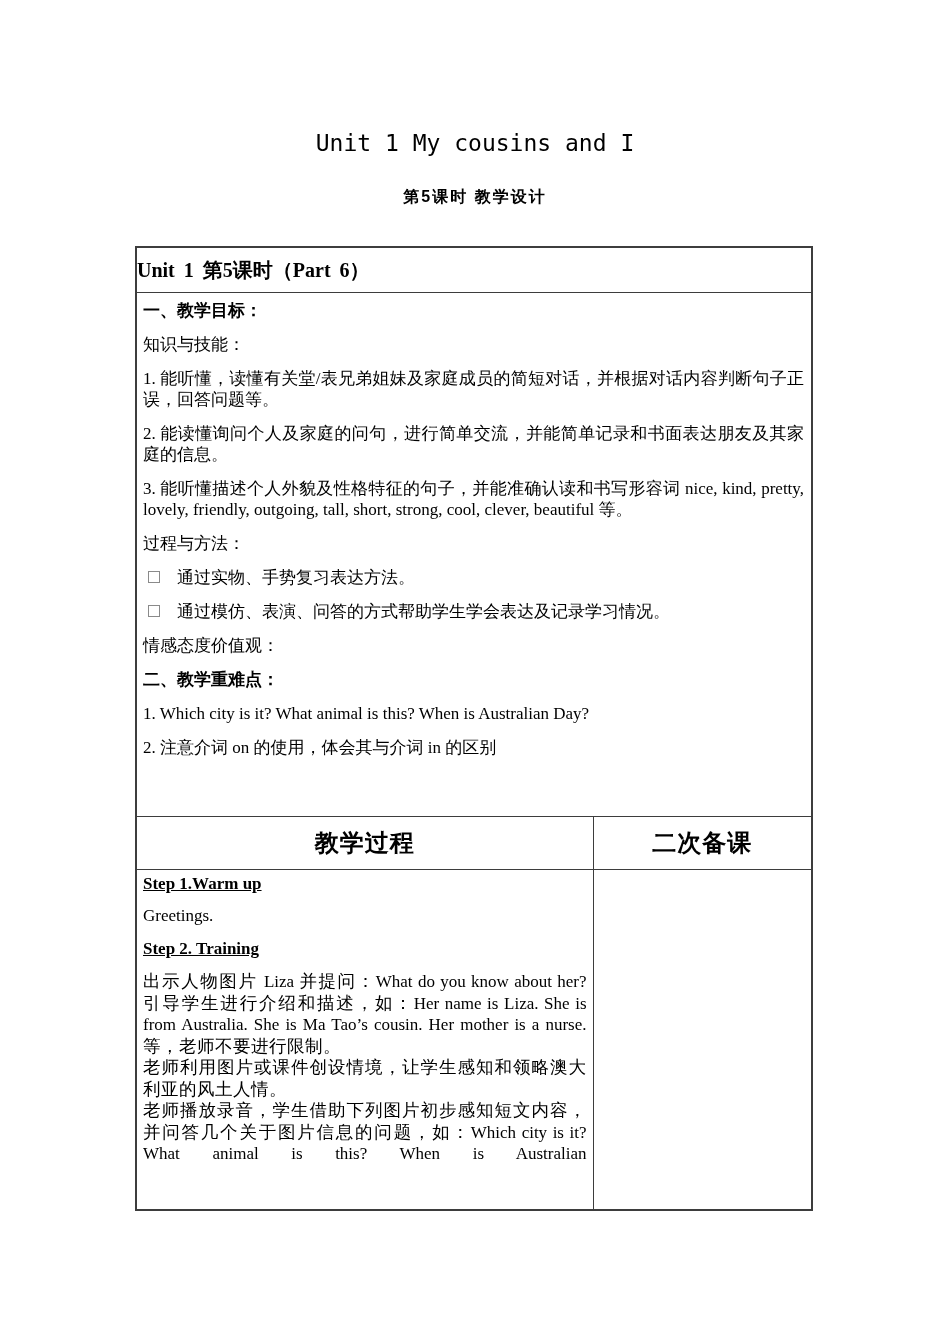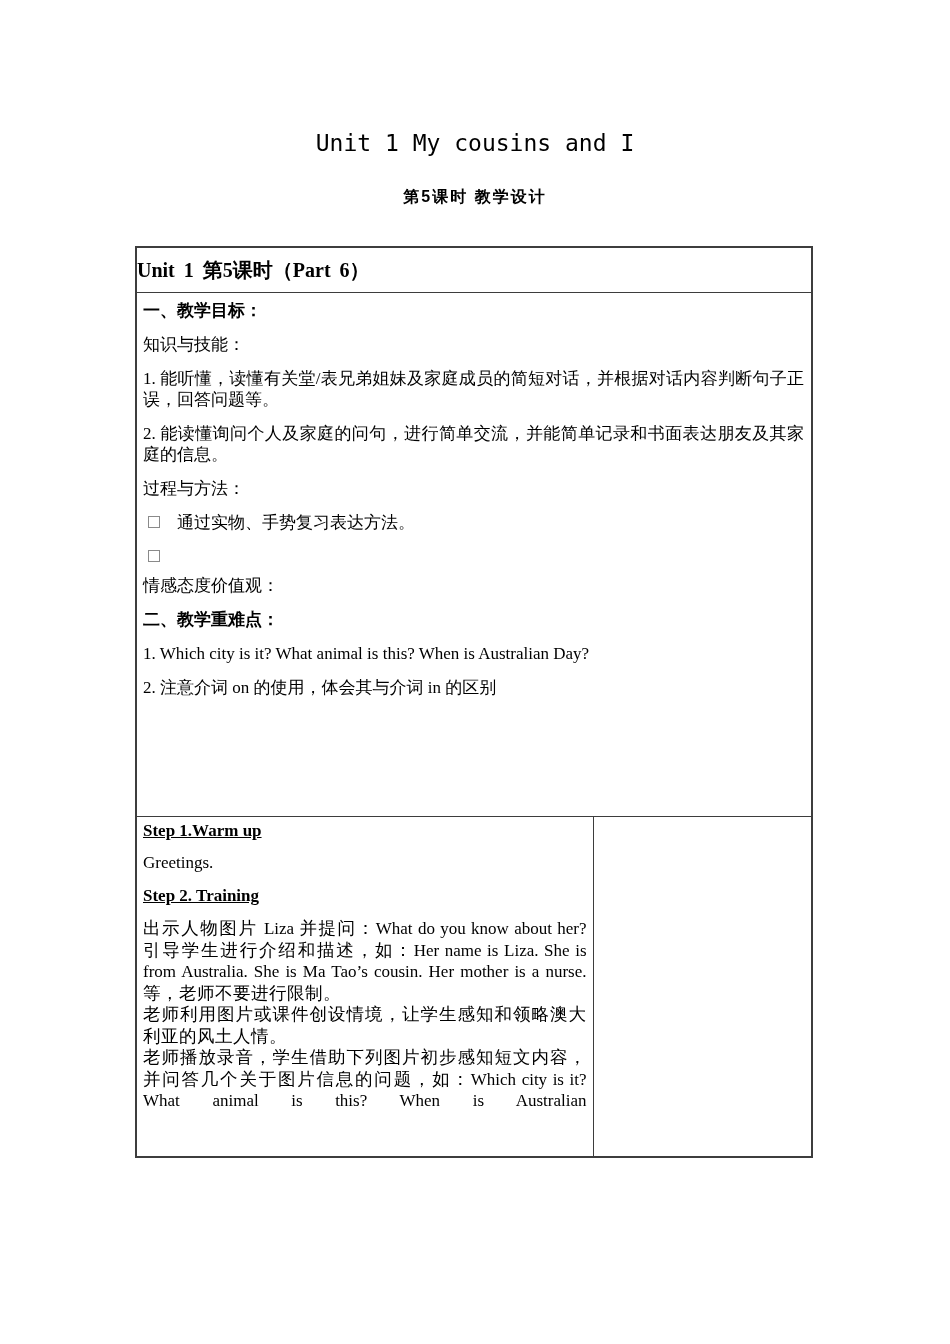--- a/index.html
+++ b/index.html
@@ -91,34 +91,44 @@
 
     <div class="row-title">
       <span>Unit 1 第5课时（Part 6）</span>
     </div>
 
     <div class="row-objectives">
       <p class="bold-heading">一、教学目标：</p>
       <p>知识与技能：</p>
       <p>1.  能听懂，读懂有关堂/表兄弟姐妹及家庭成员的简短对话，并根据对话内容判断句子正误，回答问题等。</p>
       <p>2.  能读懂询问个人及家庭的问句，进行简单交流，并能简单记录和书面表达朋友及其家庭的信息。</p>
+      <p>3.  能听懂描述个人外貌及性格特征的句子，并能准确认读和书写形容词 nice, kind, pretty, lovely, friendly, outgoing, tall, short, strong, cool, clever, beautiful 等。</p>
       <p>过程与方法：</p>
       <p class="check-item">
         <span class="checkbox"></span>
         <span>通过实物、手势复习表达方法。</span>
       </p>
       <p class="check-item">
         <span class="checkbox"></span>
+        <span>通过模仿、表演、问答的方式帮助学生学会表达及记录学习情况。</span>
       </p>
       <p>情感态度价值观：</p>
       <p class="bold-heading">二、教学重难点：</p>
       <p>1. Which city is it? What animal is this? When is Australian Day?</p>
       <p>2. 注意介词 on 的使用，体会其与介词 in 的区别</p>
     </div>
 
+    <div class="row-process-header">
+      <div class="col-left">
+        <span>教学过程</span>
+      </div>
+      <div class="col-right">
+        <span>二次备课</span>
+      </div>
+    </div>
 
     <div class="row-process-body">
       <div class="col-left">
         <div class="process-content">
           <p class="step-heading">Step 1.Warm up</p>
           <p class="plain-line">Greetings.</p>
           <p class="step-heading">Step 2. Training</p>
           <div class="dense">
             <p><span class="cjk">出示人物图片 </span><span class="lat">Liza </span><span class="cjk">并提问：</span><span class="lat">What do you know about her? </span><span class="cjk">引导学生进行介绍和描述，如：</span><span class="lat">Her name is Liza. She is from Australia. She is Ma Tao’s cousin. Her mother is a nurse.</span><span class="cjk">等，老师不要进行限制。</span></p>
             <p><span class="cjk">老师利用图片或课件创设情境，让学生感知和领略澳大利亚的风土人情。</span></p>

